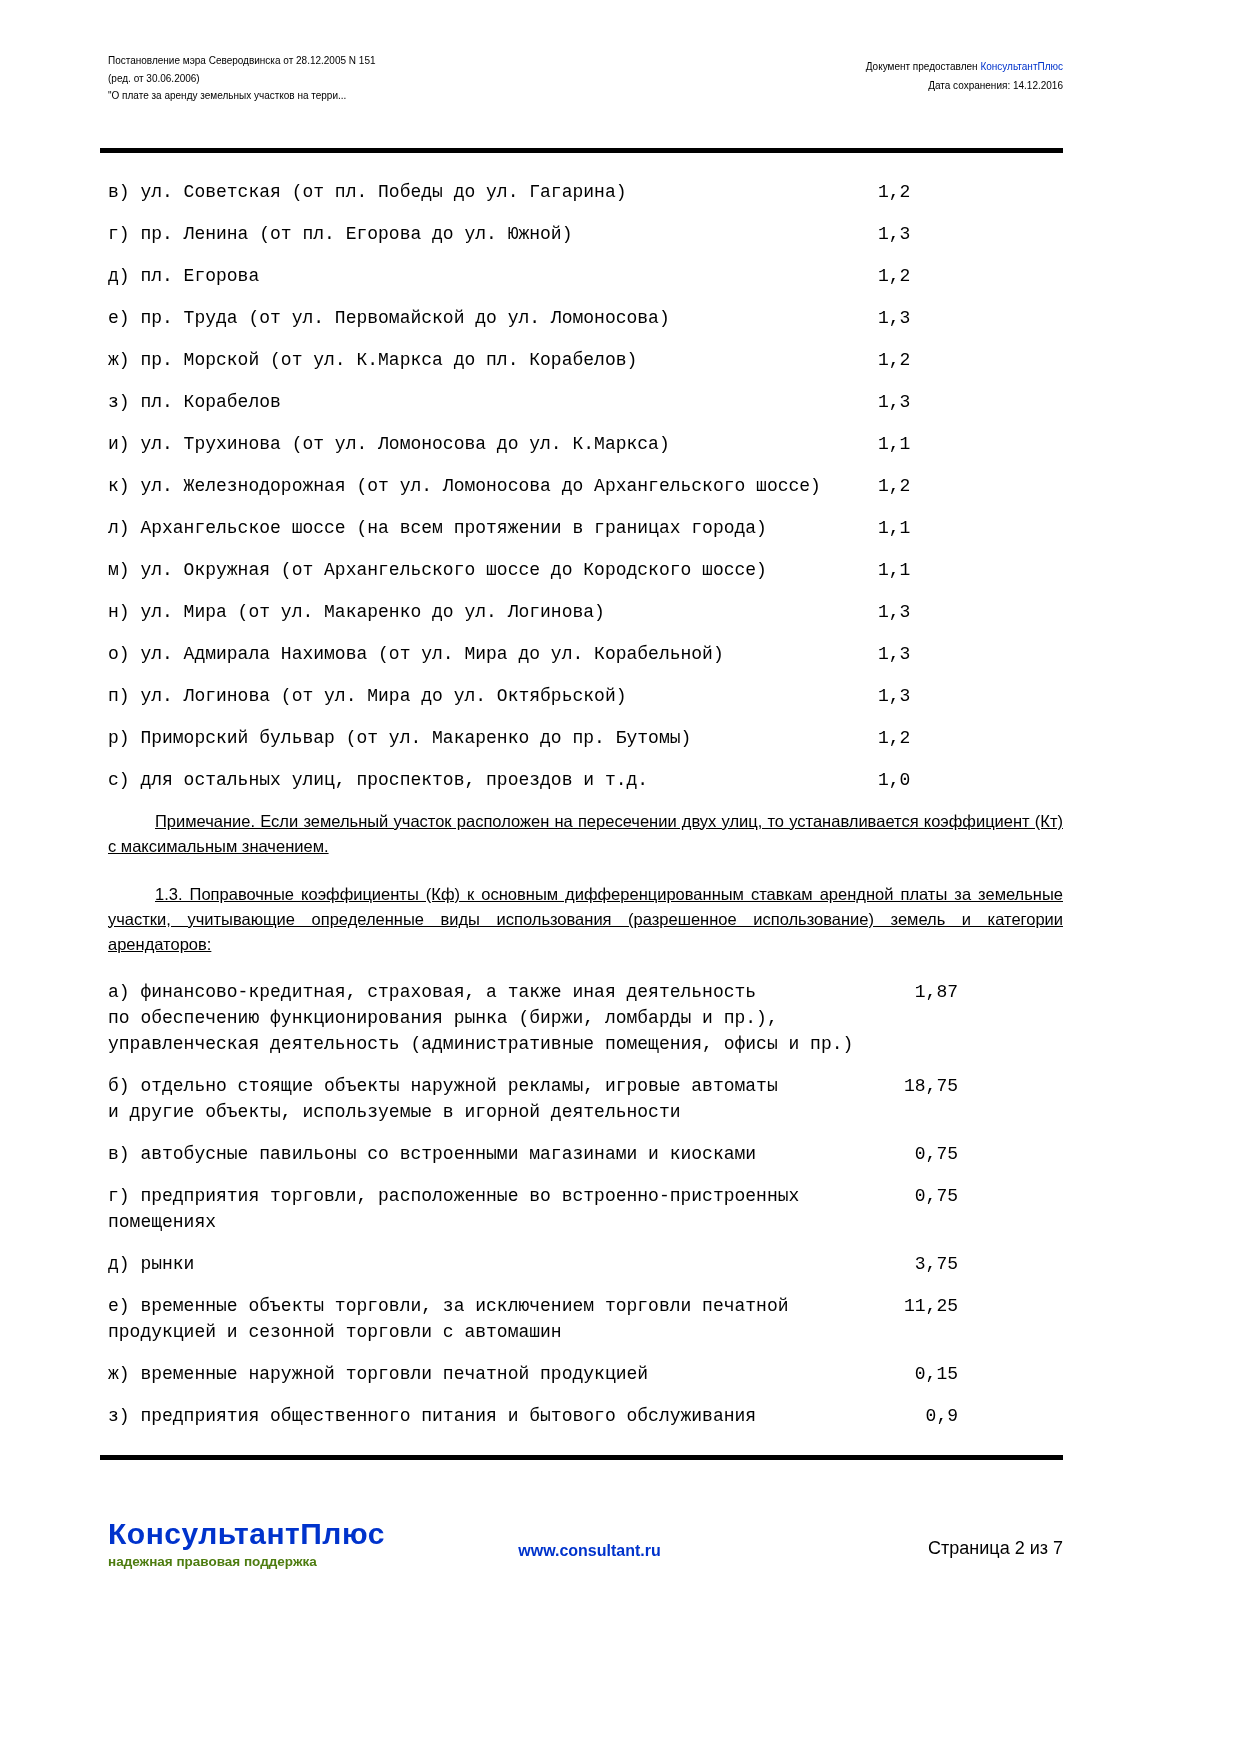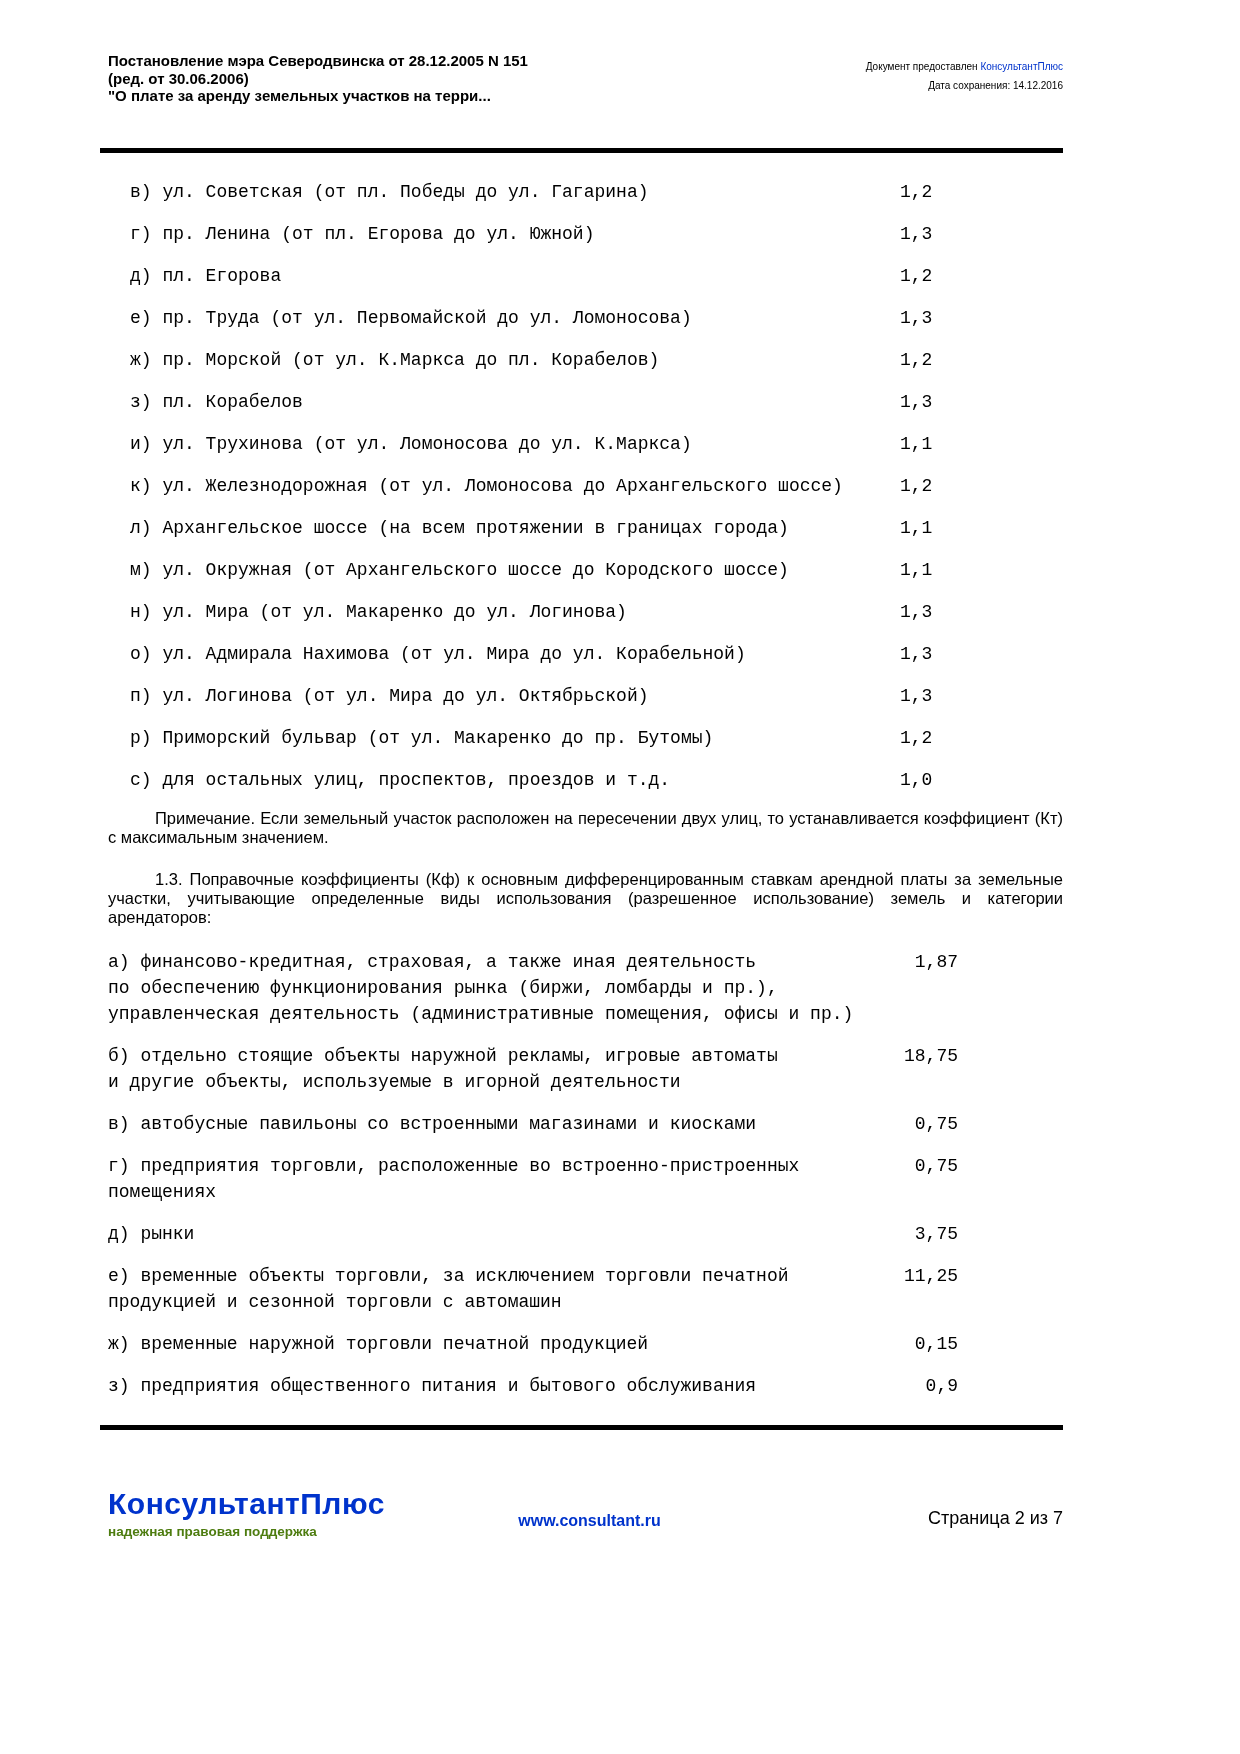--- a/index.html
+++ b/index.html
@@ -7,46 +7,46 @@
   html,body { background:#e8e8e8; }
   .page {
     width:1240px; height:1754px; background:#ffffff; position:relative;
     font-family:"Liberation Sans", sans-serif; color:#000; margin:0 auto;
     overflow:hidden;
   }
   .content { margin:0 77px 0 100px; width:963px; }
 
   
   .header { display:flex; justify-content:space-between; padding-top:52px; }
-  .header-left { font-size:15px; line-height:17.5px; padding-left:8px;font-weight:bold; }
+  .header-left { font-size:10px; line-height:17.5px; padding-left:8px; }
   .header-right { font-size:10px; line-height:19px; text-align:right; padding-top:5px; }
   .brand-link { color:#0033cc; text-decoration:none; cursor:pointer; }
 
   
   .rule { height:5px; background:#000; }
   .rule-top { margin-top:43px; }
   .rule-bottom { margin-top:26px; }
 
   
   .mono { font-family:"Liberation Mono","DejaVu Sans Mono",monospace; font-size:18px; }
   .street-list { margin-top:26px; }
   .mono-row { display:flex; align-items:flex-start; padding-left:8px; line-height:26px; }
-  .street-list .mono-row { margin-bottom:16px;margin-left:22px; }
+  .street-list .mono-row { margin-bottom:16px; }
   .street-list .mono-label { flex:0 0 770px; white-space:pre-wrap; }
   .street-list .mono-value { flex:0 0 auto; }
 
   .usage-list { margin-top:22px; }
   .usage-list .mono-row { margin-bottom:16px; }
   .usage-list .mono-label { flex:0 0 770px; white-space:pre-wrap; }
   .usage-list .mono-value { flex:0 0 80px; text-align:right; }
 
   
   .para {
-    font-size:16.5px; line-height:19px; text-align:justify;
-    text-indent:47px; padding-left:8px; margin-top:14px;
+    font-size:16.5px; line-height:25px; text-align:justify;
+    text-indent:47px; padding-left:8px; margin-top:14px;text-decoration:underline;
   }
   .para.section { margin-top:23px; }
 
   
   .footer { display:flex; align-items:flex-start; margin-top:58px; padding-left:8px; position:relative; }
   .footer-logo-block { width:300px; }
   .footer-brand {
     font-size:30px; font-weight:bold; color:#0033cc; letter-spacing:0.5px;
     line-height:32px;
   }

